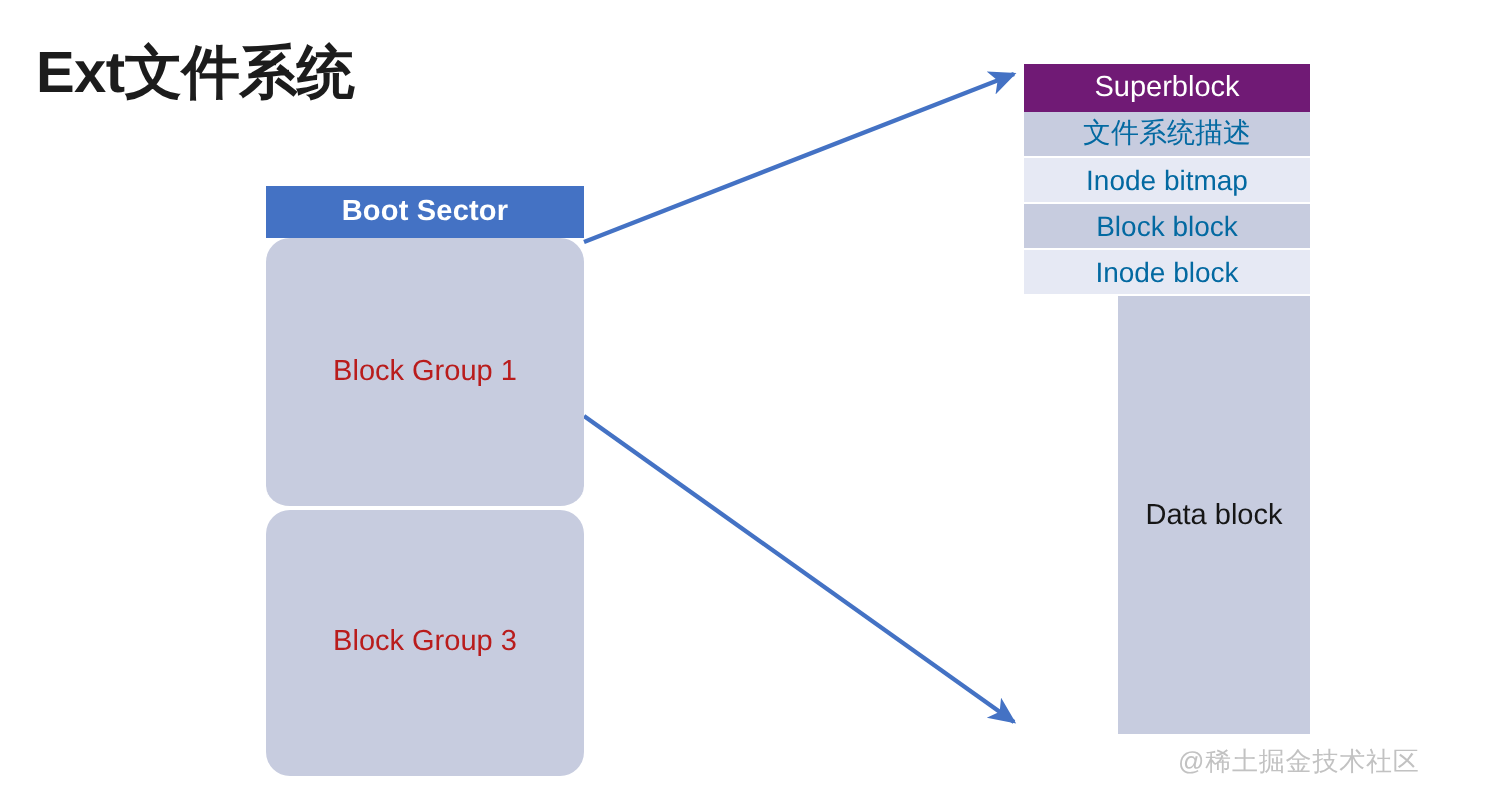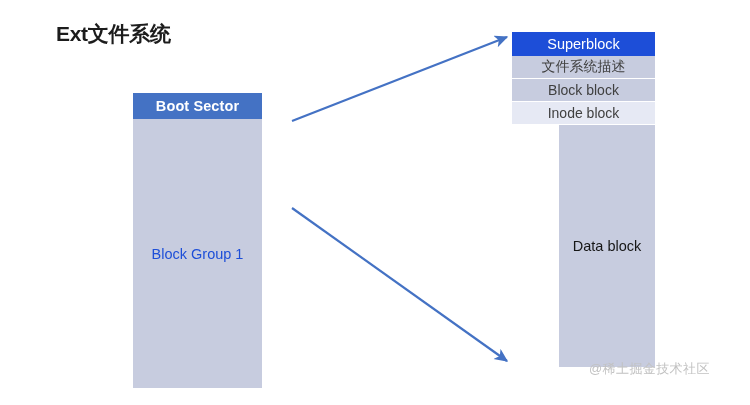--- a/index.html
+++ b/index.html
@@ -22,35 +22,34 @@
     width: 750px;
     height: 405px;
     background: #ffffff;
   }
 
   
   .slide-title {
     position: absolute;
     left: 18px;
     top: 22px;
-    font-size: 21px;
+    font-size: 29px;
     font-weight: bold;
     letter-spacing: -0.3px;
     color: #1c1c1c;
     white-space: nowrap;
     line-height: 1.1;
-    margin-left: 38px;
   }
 
   
   .disk-stack {
     position: absolute;
     left: 133px;
     top: 93px;
-    width: 129px;
+    width: 159px;
     height: 295px;
     display: flex;
     flex-direction: column;
   }
   .disk-header {
     height: 26px;
     background: #4472c4;
     color: #ffffff;
     font-weight: bold;
     font-size: 14.5px;
@@ -58,54 +57,55 @@
     align-items: center;
     justify-content: center;
     letter-spacing: 0.1px;
   }
   .disk-row {
     flex: 1 1 auto;
     display: flex;
     align-items: center;
     justify-content: center;
     font-size: 14.5px;
-    color: #1d4ed8;
+    color: #b91c1c;
     border-bottom: 2px solid #ffffff;
     box-sizing: border-box;
+    border-radius: 12px;
   }
   .disk-row:last-child { border-bottom: none; }
   .shade-dark  { background: #c7ccdf; }
   .shade-light { background: #e6e9f4; }
 
   
   .bg-stack {
     position: absolute;
     left: 512px;
     top: 32px;
     width: 143px;
     height: 335px;
     display: flex;
     flex-direction: column;
   }
   .bg-header {
     height: 24px;
-    background: #1d4ed8;
+    background: #701a75;
     color: #ffffff;
     font-size: 14.5px;
     display: flex;
     align-items: center;
     justify-content: center;
   }
   .bg-row {
     height: 23px;
     display: flex;
     align-items: center;
     justify-content: center;
     font-size: 14px;
-    color: #404040;
+    color: #0369a1;
     border-bottom: 1px solid #ffffff;
     box-sizing: border-box;
     white-space: nowrap;
   }
   .bg-data {
     flex: 1 1 auto;
     display: flex;
     align-items: center;
     justify-content: center;
     background: #c7ccdf;
@@ -120,21 +120,21 @@
     left: 0; top: 0;
     width: 750px;
     height: 405px;
     pointer-events: none;
   }
 
   
   .watermark {
     position: absolute;
     left: 589px;
-    top: 360px;
+    top: 372px;
     font-size: 13px;
     color: #c2c2c2;
     white-space: nowrap;
     letter-spacing: 0.4px;
   }
 </style>
 </head>
 <body>
 
 <div id="canvas">
@@ -147,25 +147,27 @@
         <path d="M0,0 L6.2,2.8 L0,5.6 L1.6,2.8 z" fill="#4472c4"></path>
       </marker>
     </defs>
     <line x1="292" y1="121" x2="507" y2="37" stroke="#4472c4" stroke-width="2.2" marker-end="url(#arrowhead)"></line>
     <line x1="292" y1="208" x2="507" y2="361" stroke="#4472c4" stroke-width="2.2" marker-end="url(#arrowhead)"></line>
   </svg>
 
   <div class="disk-stack">
     <div class="disk-header">Boot Sector</div>
     <div class="disk-row shade-dark">Block Group 1</div>
+    <div class="disk-row shade-dark">Block Group 3</div>
   </div>
 
   <div class="bg-stack">
     <div class="bg-header">Superblock</div>
     <div class="bg-row shade-dark">文件系统描述</div>
+    <div class="bg-row shade-light">Inode bitmap</div>
     <div class="bg-row shade-dark">Block block</div>
     <div class="bg-row shade-light">Inode block</div>
     <div class="bg-data">Data block</div>
   </div>
 
   <div class="watermark">@稀土掘金技术社区</div>
 
 </div>
 
 </body></html>

